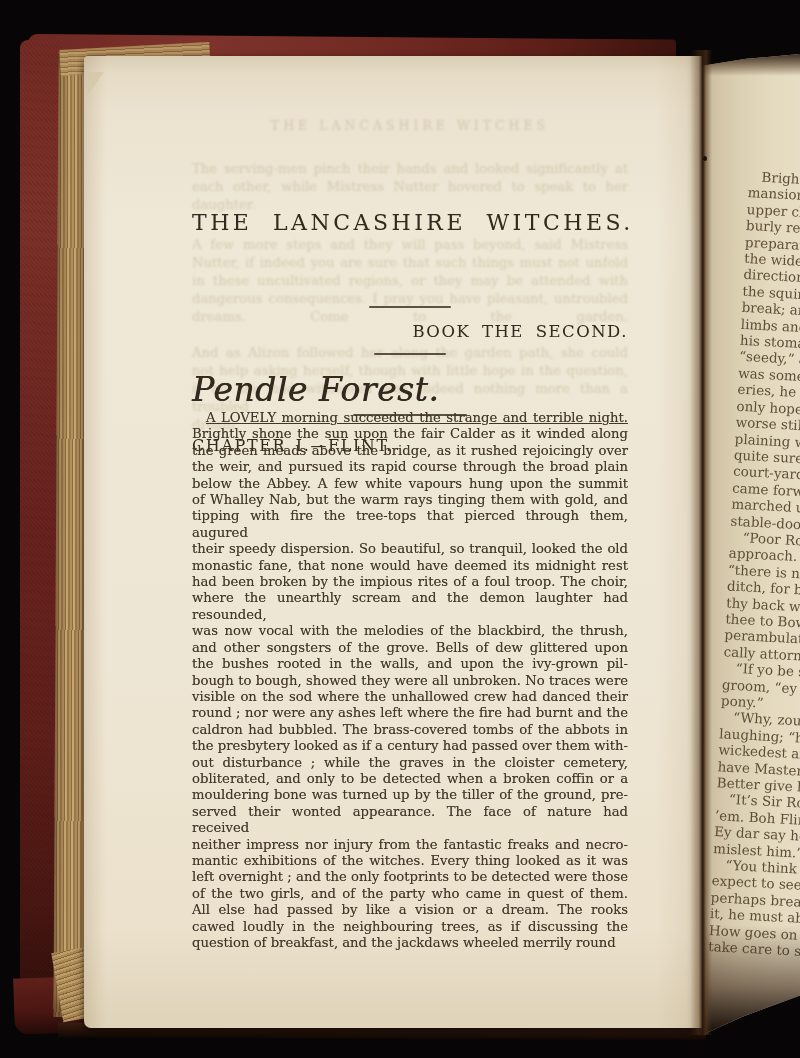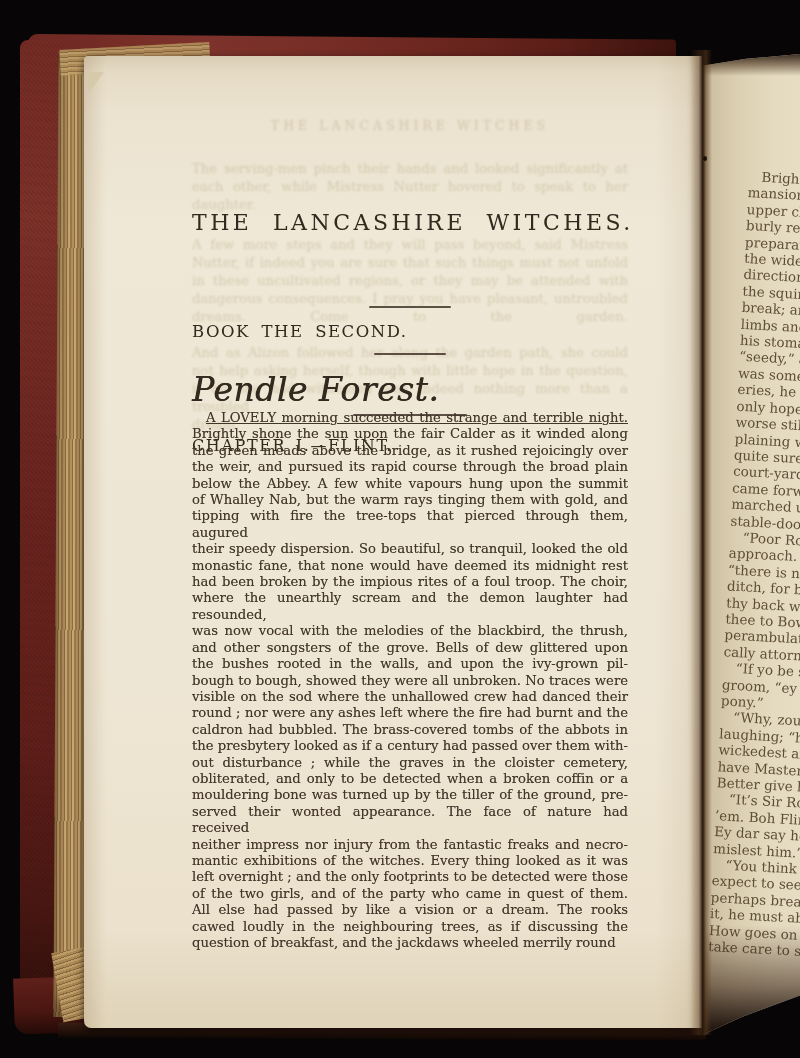--- a/index.html
+++ b/index.html
@@ -45,21 +45,21 @@
   .ghost .gline{position:static;text-align:justify;text-align-last:justify;
     font-size:13.2px;line-height:18px;}
   .ghost-head{top:62px;text-align:center;font-size:12.5px;letter-spacing:4px;}
   .ghost-p1{top:104px;} .ghost-p2{top:180px;} .ghost-p3{top:288px;}
 
   .title{top:154px;text-align:center;white-space:nowrap;font-size:22px;
     letter-spacing:3.5px;word-spacing:10px;color:var(--ink-dark,#32291f);}
   .heading-rule{height:2px;background:var(--ink,#4a3b2c);left:50%;transform:translateX(-50%);
     opacity:.85;border-radius:1px;}
   .rule-1{top:250px;width:82px;} .rule-2{top:297px;width:72px;} .rule-3{top:358px;width:114px;}
-  .book-heading{top:266px;text-align:left;font-size:16.5px;letter-spacing:1.5px;
+  .book-heading{top:266px;text-align:right;font-size:16.5px;letter-spacing:1.5px;
     word-spacing:5px;color:var(--ink-dark,#352b20);}
   .section-heading{top:314px;text-align:left;font-size:33px;font-weight:normal;font-style:italic;
     letter-spacing:.5px;color:var(--ink-dark,#342a20);text-shadow:.5px 0 0 currentColor;}
   .chapter-heading{top:380px;text-align:left;font-size:16px;letter-spacing:1.6px;
     word-spacing:3px;color:var(--ink-dark,#342a20);}
 
   .body-text{top:354px;font-size:13.2px;line-height:16.4px;text-shadow:0 0 .4px rgba(60,45,30,.5);}
   .body-text .line{position:static;text-align:justify;text-align-last:justify;white-space:normal;}
   .body-text .line:last-child{text-align-last:left;}
   .body-text .indent{text-indent:14px;text-decoration:underline;}

